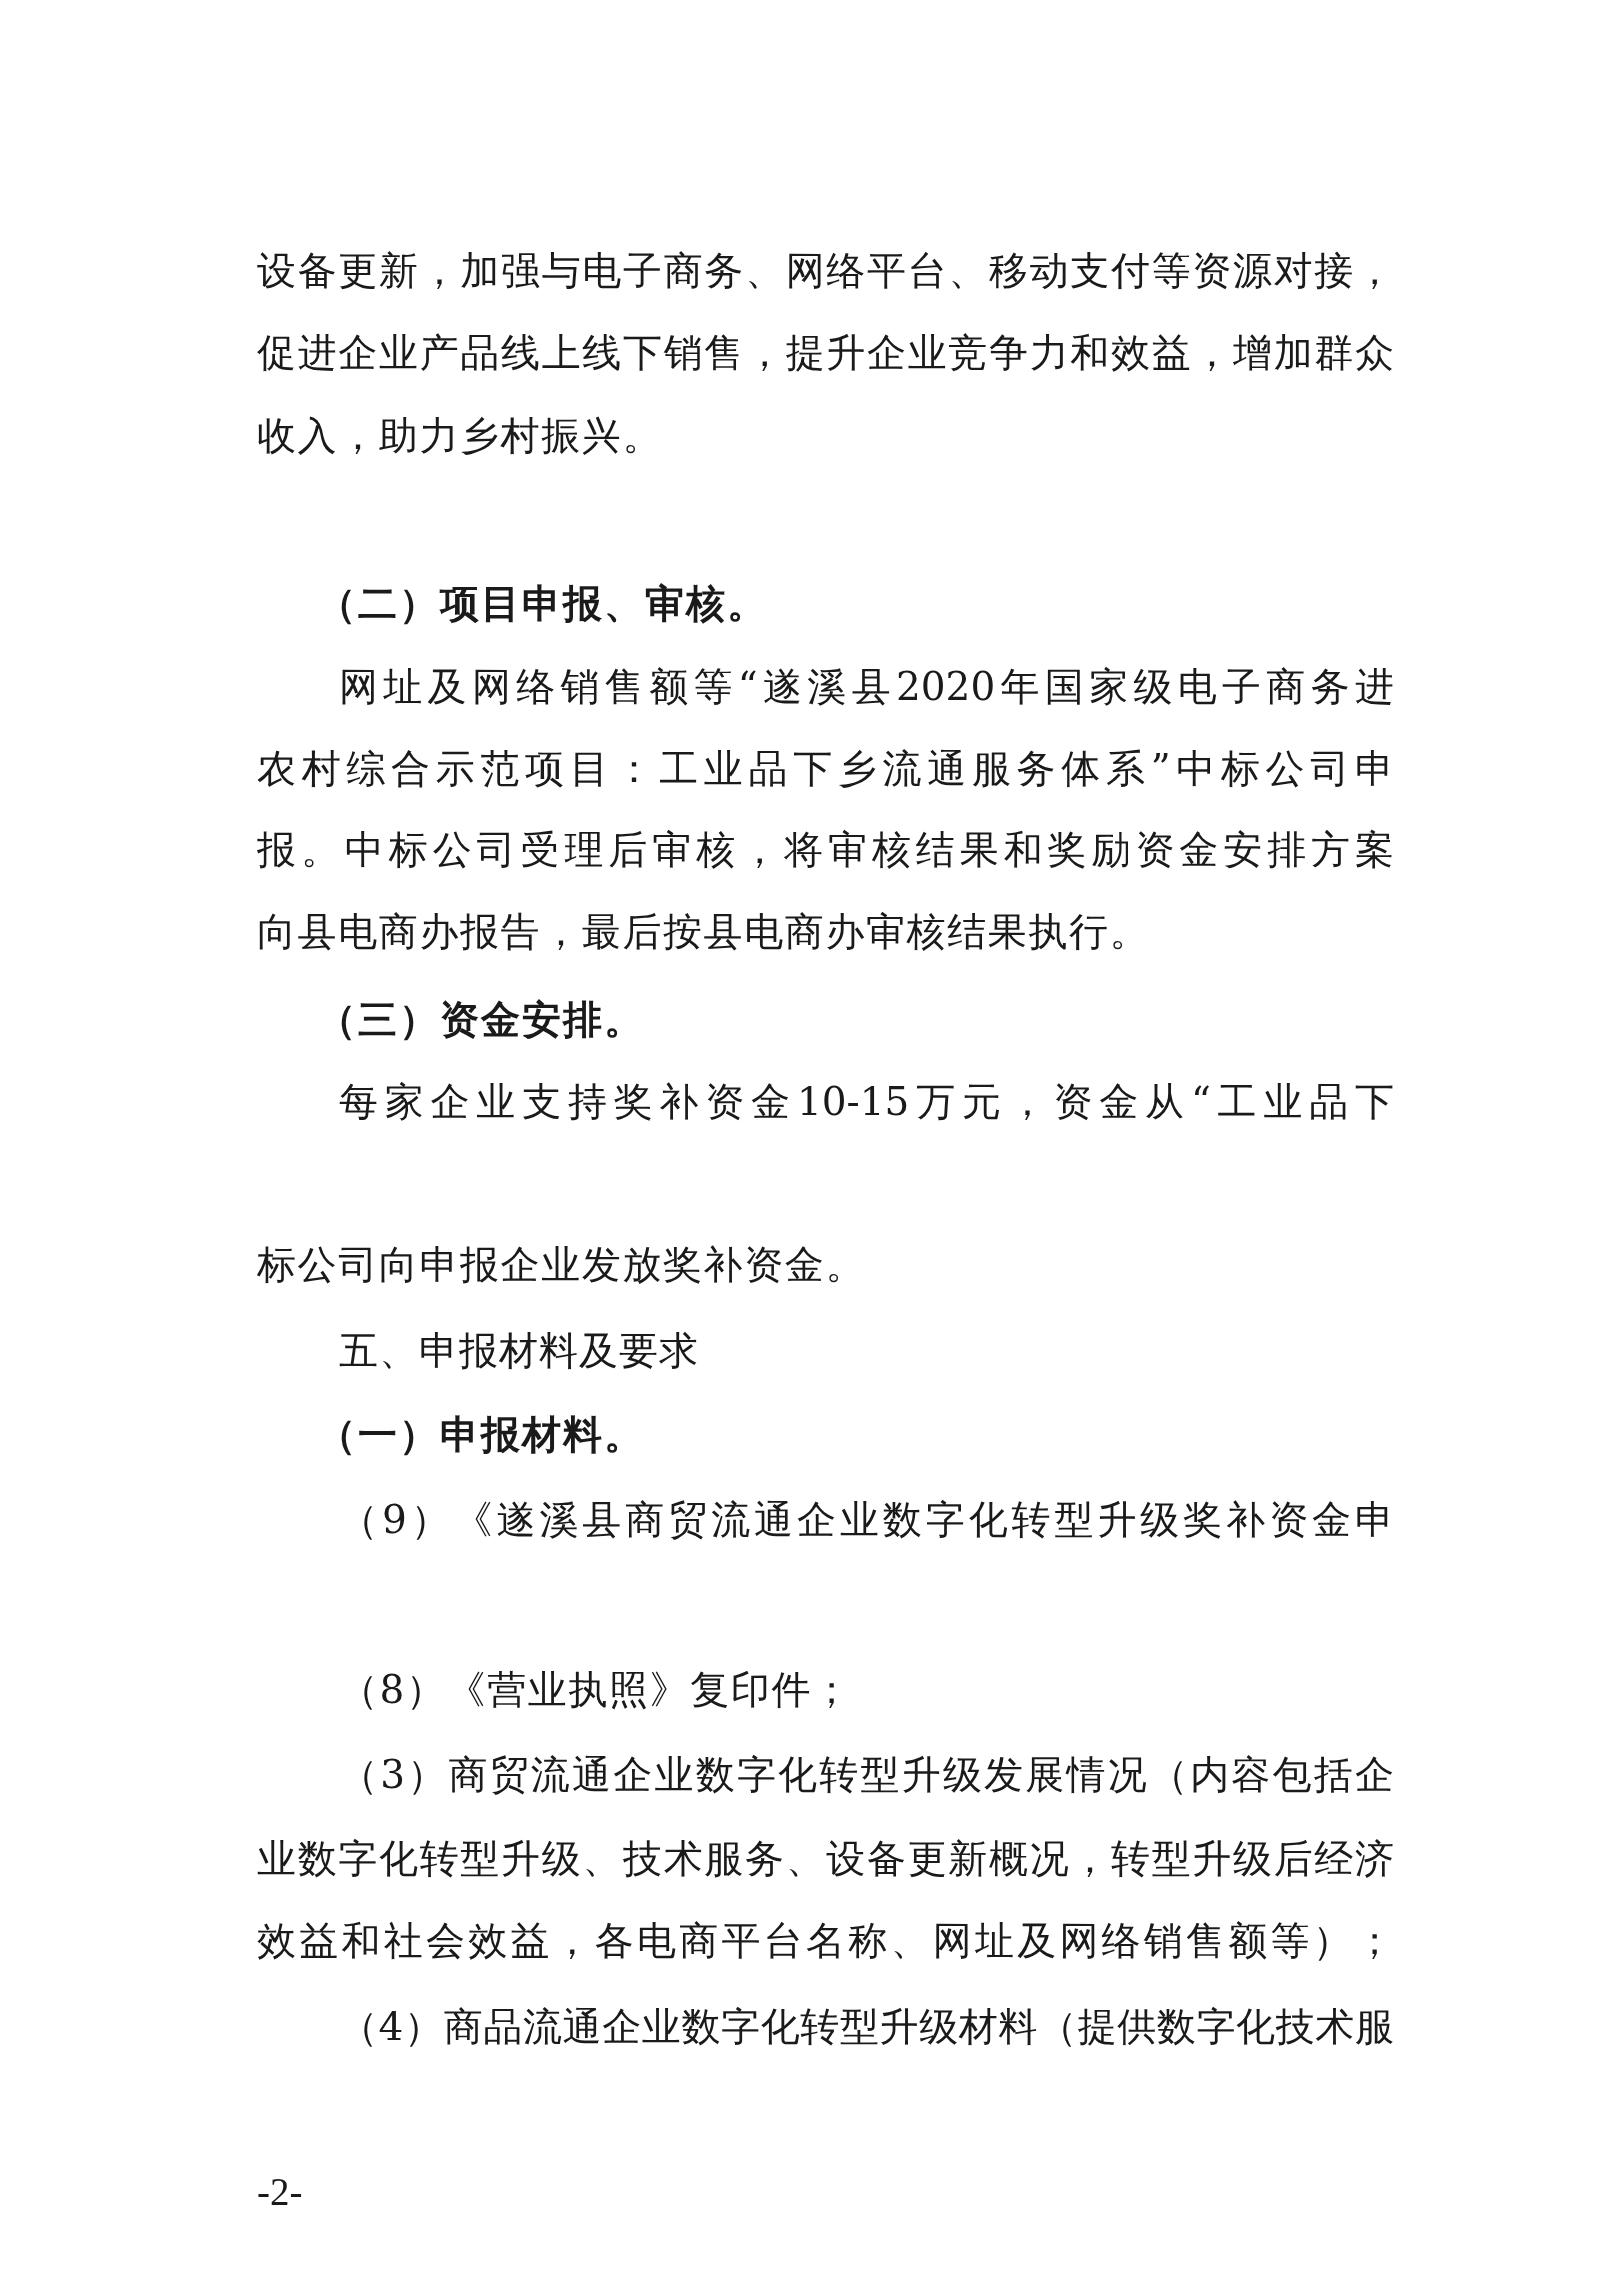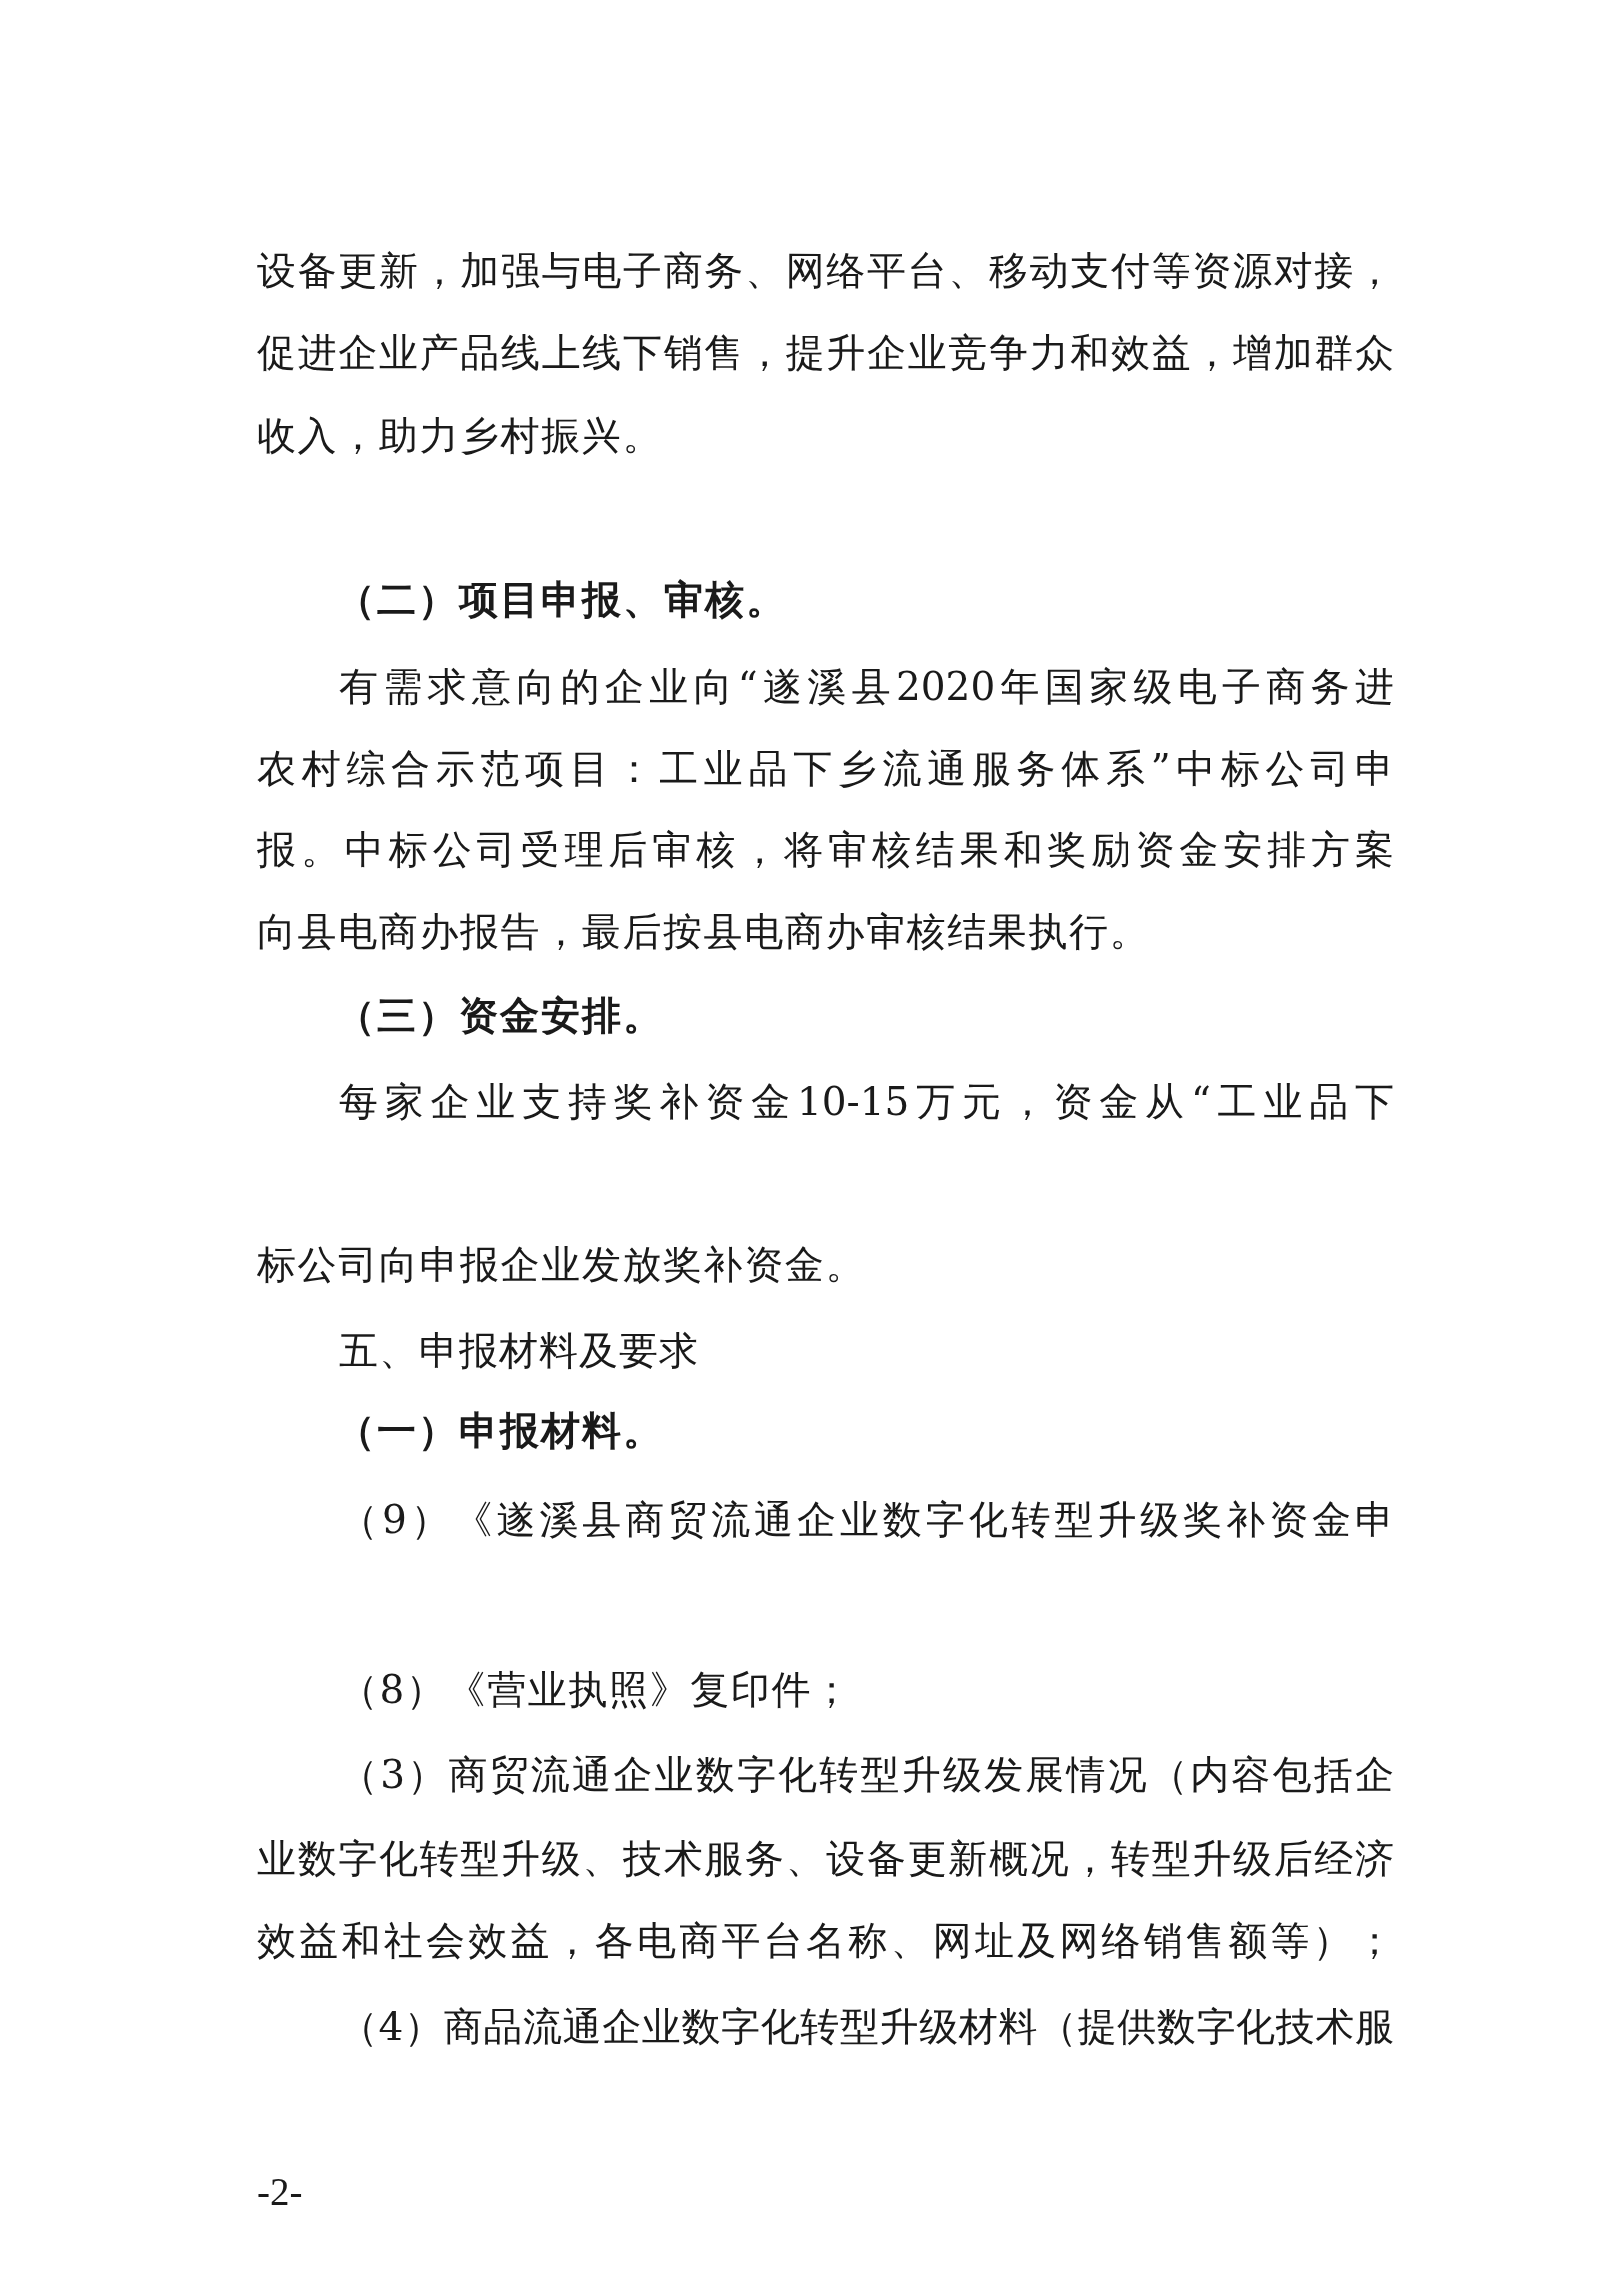--- a/index.html
+++ b/index.html
@@ -9,38 +9,38 @@
     position: absolute; left: 257px; width: 1137px;
     font-family: "DejaVu Serif", "Liberation Serif", serif;
     font-size: 39px; line-height: 47px; height: 47px;
     color: #1a1a1a; white-space: nowrap;
     text-align: justify; text-align-last: justify;
     letter-spacing: 0px;
   }
   .line.short { text-align-last: left; letter-spacing: 1.6px; }
   .line.indent { left: 339px; width: 1055px; }
   .line.heading { font-family: "DejaVu Sans", "Liberation Sans", sans-serif; font-weight: normal; letter-spacing: 1px; }
-  .line.subheading { font-family: Liberation Mono, monospace; font-weight: bold; letter-spacing: 2px; left: 336px; }
+  .line.subheading { font-family: Liberation Sans, sans-serif; font-weight: bold; letter-spacing: 2px; left: 317px; }
   .pagenum {
     position: absolute; left: 257px; top: 2169px;
     font-family: "Liberation Serif", "DejaVu Serif", serif;
     font-size: 39px; color: #1a1a1a;
   }
 </style>
 </head>
 <body>
 
 <div class="page">
   <div class="line" style="top:247px">设备更新，加强与电子商务、网络平台、移动支付等资源对接，</div>
   <div class="line" style="top:329px">促进企业产品线上线下销售，提升企业竞争力和效益，增加群众</div>
   <div class="line short" style="top:412px">收入，助力乡村振兴。</div>
 
   <div class="line short subheading" style="top:580px">（二）项目申报、审核。</div>
 
-  <div class="line indent" style="top:663px">有需求意向的企业向“遂溪县2020年国家级电子商务进</div>
+  <div class="line indent" style="top:663px">网址及网络销售额等“遂溪县2020年国家级电子商务进</div>
   <div class="line" style="top:745px">农村综合示范项目：工业品下乡流通服务体系”中标公司申</div>
   <div class="line" style="top:826px">报。中标公司受理后审核，将审核结果和奖励资金安排方案</div>
   <div class="line short" style="top:908px">向县电商办报告，最后按县电商办审核结果执行。</div>
 
   <div class="line short subheading" style="top:996px">（三）资金安排。</div>
   <div class="line indent" style="top:1078px">每家企业支持奖补资金10-15万元，资金从“工业品下</div>
   <div class="line short" style="top:1241px">标公司向申报企业发放奖补资金。</div>
 
   <div class="line short heading indent" style="top:1327px">五、申报材料及要求</div>
   <div class="line short subheading" style="top:1411px">（一）申报材料。</div>

